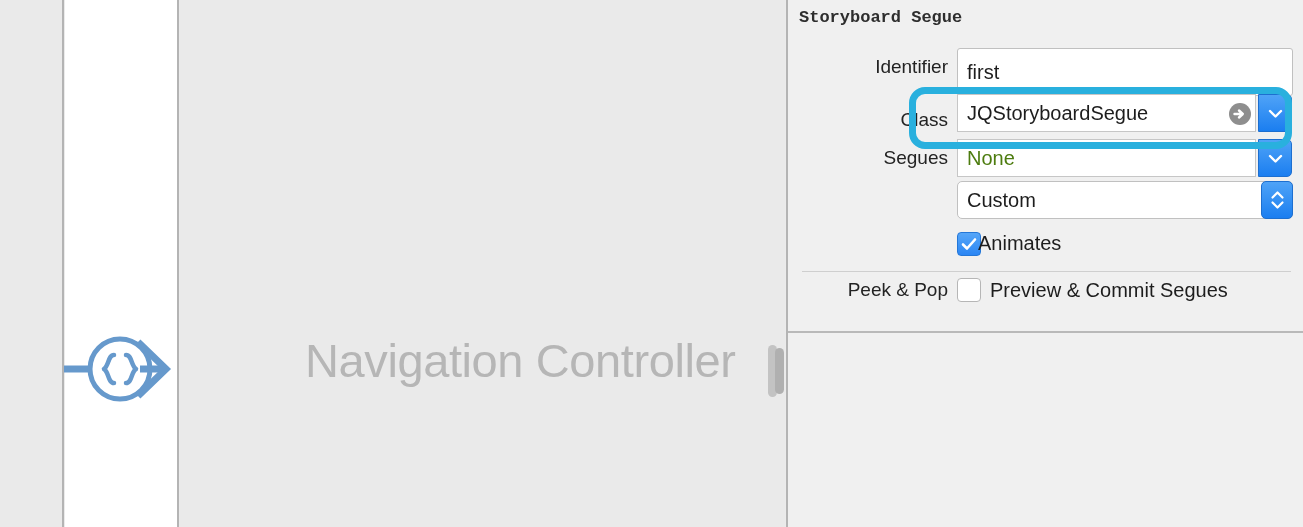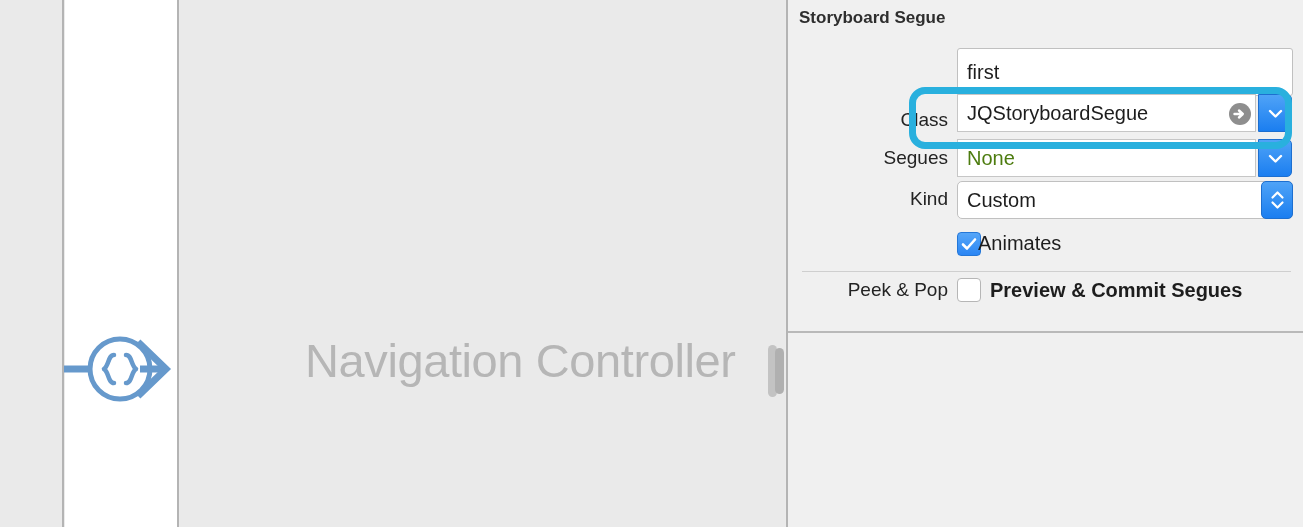--- a/index.html
+++ b/index.html
@@ -94,20 +94,21 @@
     background: #b0b0b0;
   }
 
   .section-title {
     position: absolute;
     left: 11px;
     top: 8px;
     font-size: 17px;
     font-weight: bold;
     color: #2e2e2e;
+    font-family: Liberation Mono, monospace;
   }
   .row-label {
     position: absolute;
     text-align: right;
     font-size: 19px;
     color: #232323;
     white-space: nowrap;
   }
 
   .field {
@@ -212,20 +213,21 @@
 
       <path d="M76 16 L104 43 L76 70" fill="none" stroke="#6699cc" stroke-width="7" stroke-linecap="butt" stroke-linejoin="miter"></path>
       <line x1="78" y1="43" x2="103" y2="43" stroke="#6699cc" stroke-width="7"></line>
     </svg>
   </div>
 
   <div class="inspector">
 
     <div class="section-title">Storyboard Segue</div>
 
+    <div class="row-label" style="left:0; width:160px; top:56px;">Identifier</div>
     <div class="field" style="left:169px; top:48px; width:336px; height:48px;">first</div>
 
     <div class="row-label" style="left:0; width:160px; top:109px;">Class</div>
     <div class="field flat" style="left:169px; top:94px; width:299px; height:38px;">JQStoryboardSegue</div>
     <div class="arrow-badge" style="left:440px; top:102px;">
       <svg width="24" height="24" viewBox="0 0 24 24">
         <circle cx="12" cy="12" r="11" fill="#8e8e8e"></circle>
         <path d="M6.5 12 L14 12 M11 8.5 L14.8 12 L11 15.5" stroke="#ffffff" stroke-width="2.4" fill="none" stroke-linecap="round" stroke-linejoin="round"></path>
       </svg>
     </div>
@@ -236,41 +238,40 @@
     </div>
 
     <div class="row-label" style="left:0; width:160px; top:147px;">Segues</div>
     <div class="field flat placeholder" style="left:169px; top:139px; width:299px; height:38px;">None</div>
     <div class="combo-btn" style="left:470px; top:139px; width:34px; height:38px;">
       <svg class="chev" viewBox="0 0 15 9">
         <path d="M2 2 L7.5 7.5 L13 2" stroke="#ffffff" stroke-width="2.4" fill="none" stroke-linecap="round" stroke-linejoin="round"></path>
       </svg>
     </div>
 
-    <div class="row-label" style="left:0; width:160px; top:188px;">Kind</div>
     <div class="field" style="left:169px; top:181px; width:336px; height:38px; border-radius:5px;">Custom</div>
     <div class="combo-btn rounded-all" style="left:473px; top:181px; width:32px; height:38px;">
       <svg width="15" height="22" viewBox="0 0 15 22">
         <path d="M2.5 8.5 L7.5 3.5 L12.5 8.5" stroke="#ffffff" stroke-width="2.2" fill="none" stroke-linecap="round" stroke-linejoin="round"></path>
         <path d="M2.5 13.5 L7.5 18.5 L12.5 13.5" stroke="#ffffff" stroke-width="2.2" fill="none" stroke-linecap="round" stroke-linejoin="round"></path>
       </svg>
     </div>
 
     <div class="checkbox checked" style="left:169px; top:232px;">
       <svg width="22" height="22" viewBox="0 0 22 22">
         <path d="M5 11.5 L9 15.5 L17 6.5" stroke="#ffffff" stroke-width="2.6" fill="none" stroke-linecap="round" stroke-linejoin="round"></path>
       </svg>
     </div>
     <div class="cb-text" style="left:190px; top:232px;">Animates</div>
 
     <div class="hr" style="left:14px; top:271px; width:489px;"></div>
 
     <div class="row-label" style="left:0; width:160px; top:279px;">Peek &amp; Pop</div>
     <div class="checkbox unchecked" style="left:169px; top:278px;"></div>
-    <div class="cb-text" style="left:202px; top:279px;font-weight:bold;">Preview &amp; Commit Segues</div>
+    <div class="cb-text" style="left:202px; top:279px;">Preview &amp; Commit Segues</div>
 
     <div class="hr strong" style="left:0; top:331px; width:517px;"></div>
 
   </div>
 
   <div class="focus-ring" style="left:909px; top:87px; width:383px; height:62px;"></div>
 
   <div class="panel-scrollbar"></div>
   <div class="panel-scrollbar-cap"></div>
 

